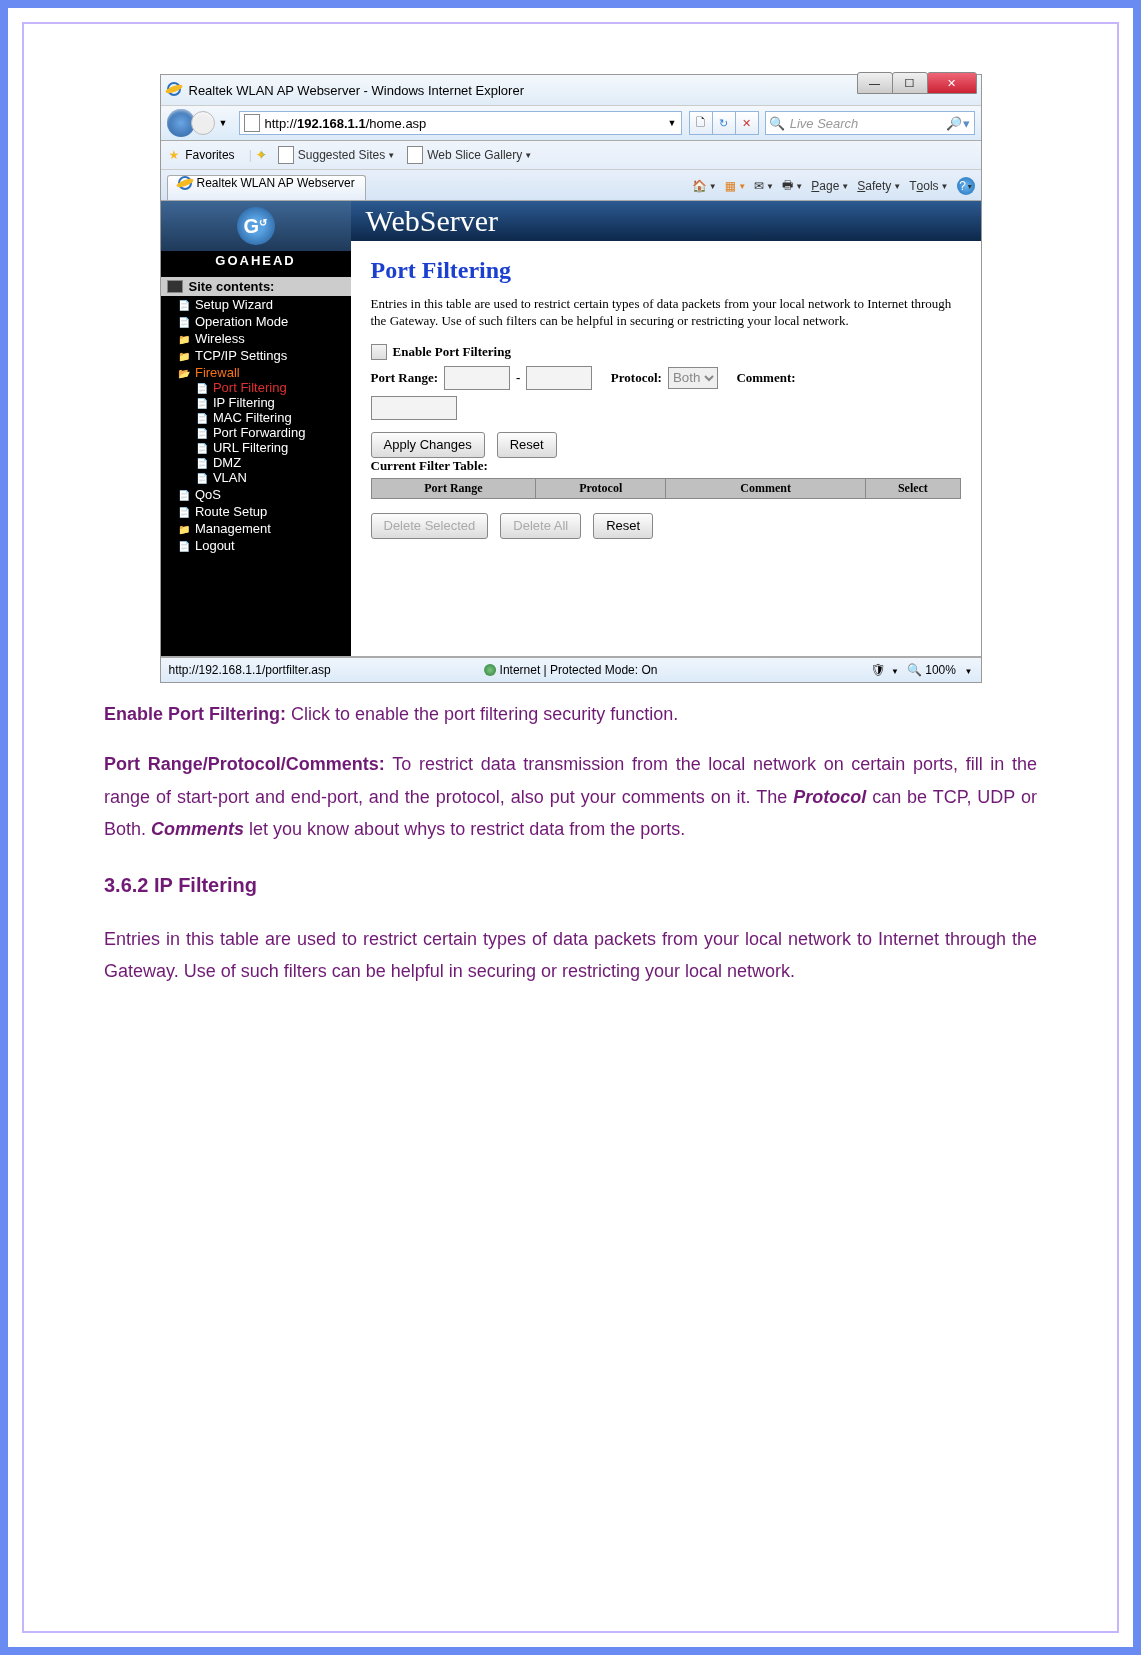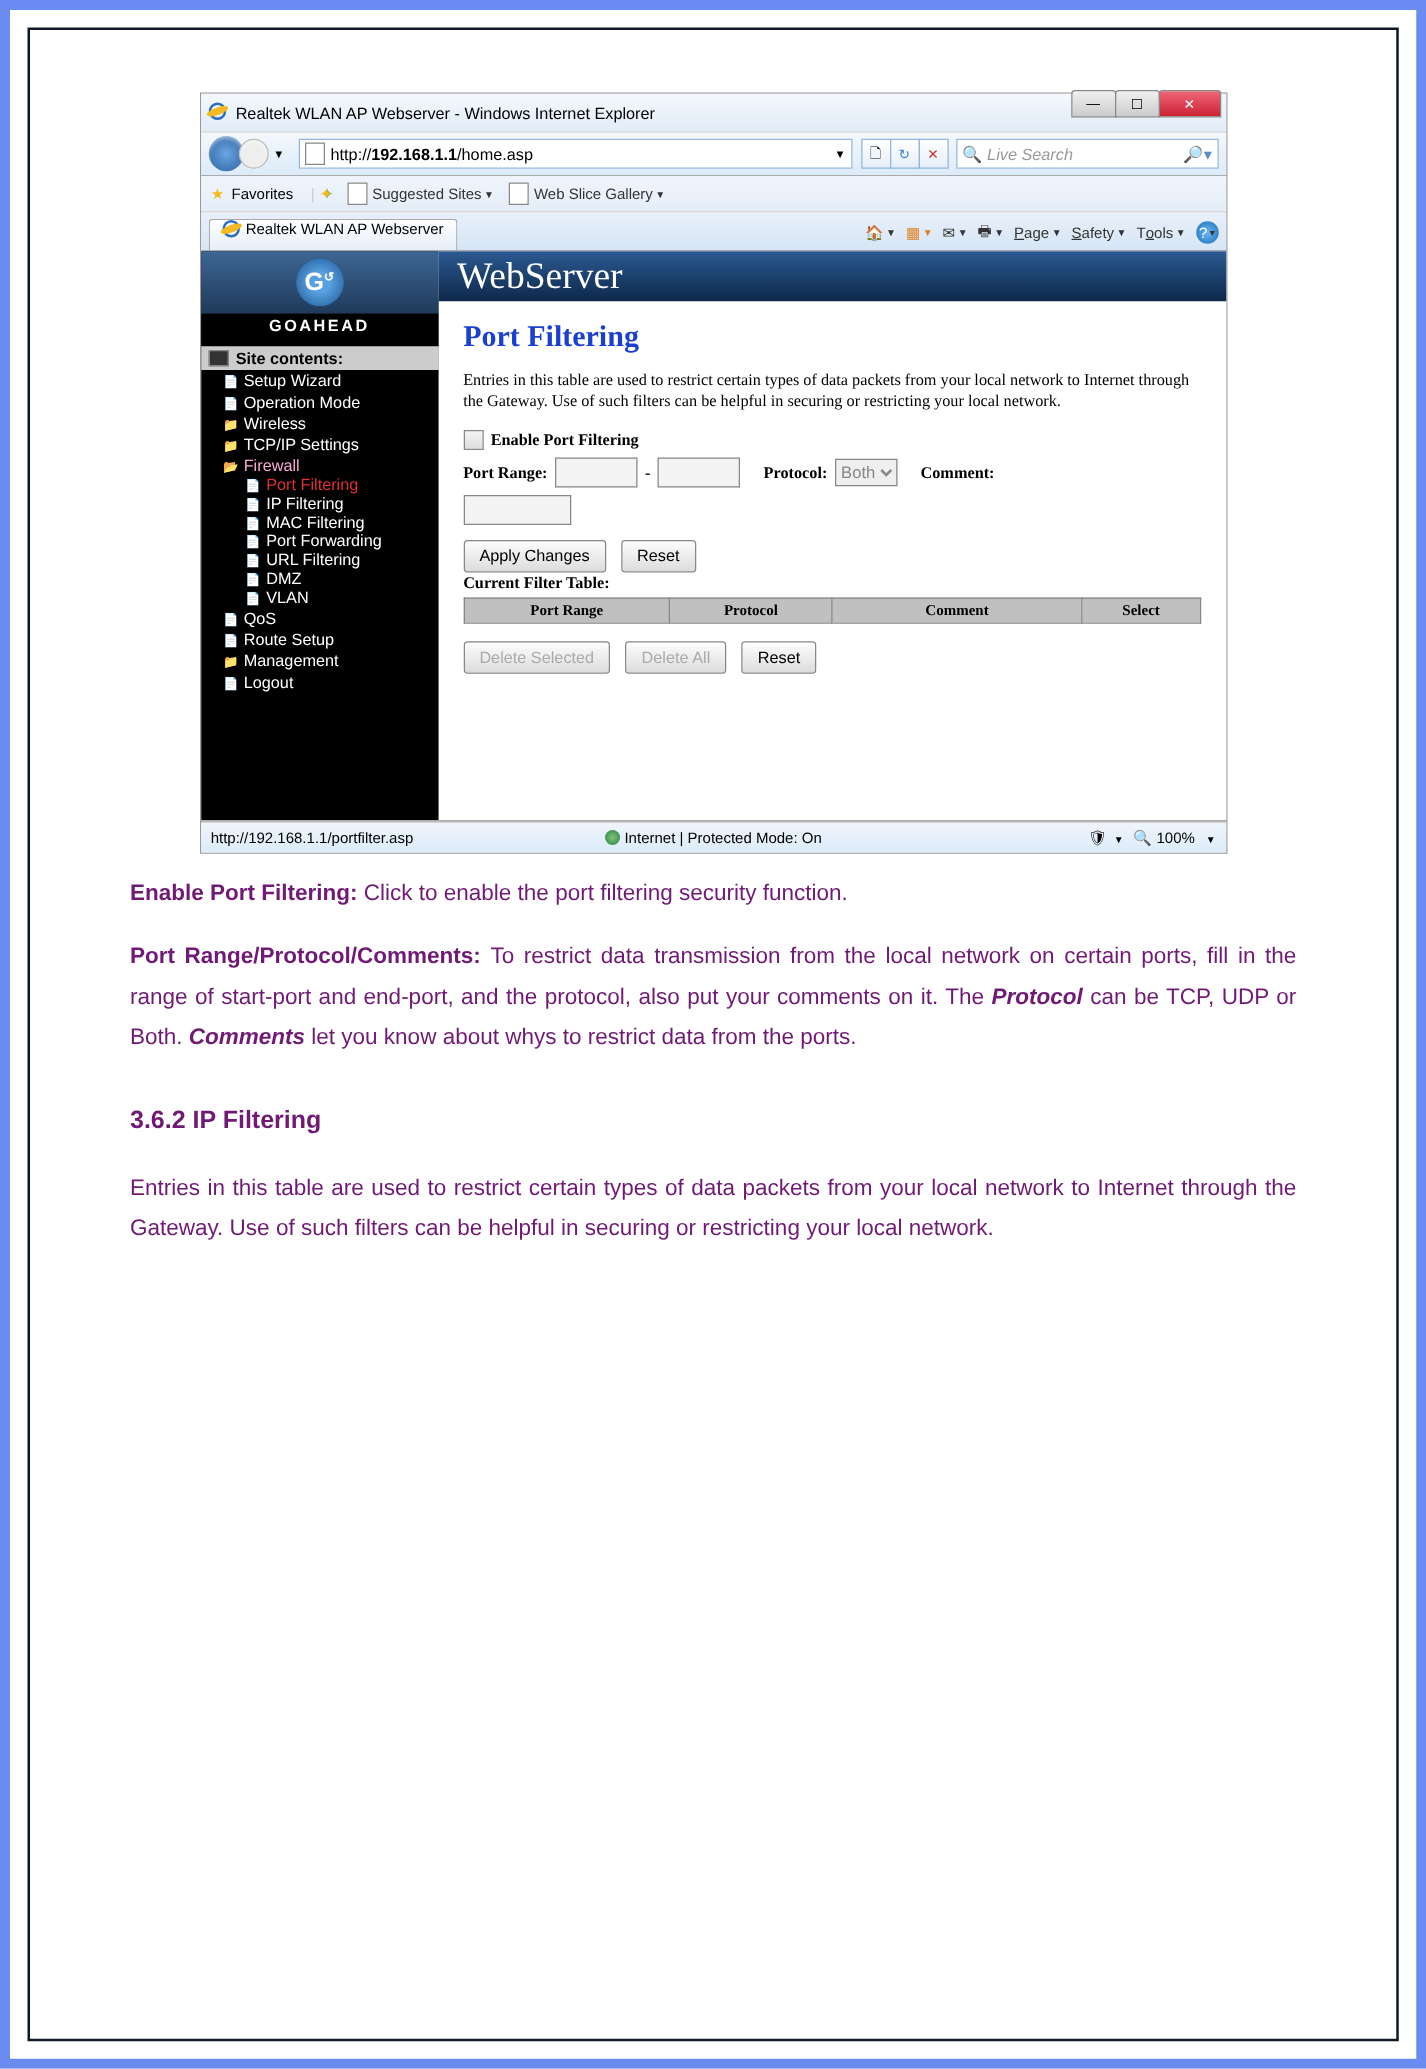--- a/index.html
+++ b/index.html
@@ -1,17 +1,17 @@
 <!DOCTYPE html>
 <html><head>
 <meta charset="utf-8">
 <style>
   body { margin:0; background:#fff; font-family:Verdana, Geneva, sans-serif; }
   .page { width:1141px; height:1655px; box-sizing:border-box; padding:14px; border:8px solid #6a8cf2; position:relative; }
-  .inner { width:100%; height:100%; box-sizing:border-box; border:2px solid #0f172a; padding:50px 80px 36px 80px; position:relative; }
+  .inner { width:100%; height:100%; box-sizing:border-box; border:2px solid #c4b5fd; padding:50px 80px 36px 80px; position:relative; }
   .pagenum { position:absolute; bottom:30px; left:0; right:0; text-align:center; font-weight:bold; font-style:italic; font-size:20px; }
 
   .shot { width:820px; margin:0 auto 15px auto; border:1px solid #999; position:relative; background:#fff; }
   .titlebar { height:30px; background:linear-gradient(#f4f8fc,#e0ecf7); display:flex; align-items:center; font-size:13px; position:relative; }
   .titlebar .ieicon { width:16px; height:16px; margin:0 6px; display:inline-block; }
   .winbtns { position:absolute; right:4px; top:-3px; display:flex; }
   .winbtn { width:34px; height:20px; border:1px solid #888; border-radius:3px 3px 0 0; margin-left:-1px; background:linear-gradient(#f0f0f0,#ccc); display:flex; align-items:center; justify-content:center; font-size:11px; }
   .winbtn.close { background:linear-gradient(#e67,#c23); color:#fff; width:48px; }
   .navbar { height:34px; background:linear-gradient(#f4f8fc,#dcebf9); display:flex; align-items:center; padding:0 6px; border-top:1px solid #ccc; border-bottom:1px solid #aaa; }
   .navbtn { width:28px; height:28px; border-radius:50%; background:radial-gradient(#6ba5e3,#2a5f9e); display:inline-block; box-shadow:inset 0 2px 3px rgba(255,255,255,.5); }
@@ -39,21 +39,21 @@
   .logoc { width:38px; height:38px; border-radius:50%; background:radial-gradient(#58a0e0 30%,#1d5391); display:flex; align-items:center; justify-content:center; color:#fff; font-size:20px; font-weight:bold; }
   .brand { height:24px; background:#000; text-align:center; font-weight:bold; letter-spacing:2px; font-size:13px; padding-top:2px; }
   .treeh { background:#ccc; color:#000; padding:2px 6px; font-weight:bold; display:flex; align-items:center; }
   .screen { width:14px; height:11px; background:#333; border:1px solid #888; margin-right:6px; display:inline-block; }
   ul.tree, ul.tree ul { list-style:none; margin:0; padding:0 0 0 18px; }
   ul.tree > li { padding:1px 0; white-space:nowrap; }
   ul.tree li::before { content:"📄"; font-size:10px; margin-right:4px; }
   ul.tree li.folder::before { content:"📁"; color:#d8a038; }
   ul.tree li.fire::before { content:"📂"; color:#d8a038; }
   .sel { color:#e03030; }
-  .fire > span.fw { color:#f9a8d4; font-weight:normal; }
+  .fire > span.fw { color:#f97316; font-weight:normal; }
 
   .main { flex:1; background:#fff; position:relative; }
   .banner { height:40px; background:linear-gradient(#2c5a92,#0d284a); color:#fff; font-family:"Times New Roman",serif; font-size:30px; padding-left:15px; display:flex; align-items:center; }
   .mainbody { padding:12px 20px; font-size:13px; font-family:"Times New Roman",serif; }
   h2.pt { color:#1b3fcf; font-size:24px; margin:4px 0 12px 0; font-family:"Times New Roman",serif; }
   .desc { font-size:13px; line-height:1.3; margin-bottom:14px; }
   .formrow { display:flex; align-items:center; font-weight:bold; margin:6px 0; gap:6px; font-size:13px; }
   .chk { width:14px; height:14px; border:1px solid #888; display:inline-block; background:linear-gradient(#f4f4f4,#ddd); }
   input.f { height:20px; border:1px solid #888; background:#f3f3f3; width:60px; }
   select.f { height:22px; border:1px solid #888; background:#efefef; color:#888; }
@@ -64,21 +64,21 @@
 
   .status { height:24px; background:linear-gradient(#f0f5fc,#dcebf9); border-top:1px solid #aaa; display:flex; align-items:center; font-size:12px; padding:0 8px; }
   .status .mid { margin-left:auto; margin-right:auto; display:flex; align-items:center; gap:4px; position:absolute; left:50%; transform:translateX(-50%); }
   .status .right { margin-left:auto; display:flex; align-items:center; gap:8px; }
   .globe { width:12px; height:12px; border-radius:50%; background:radial-gradient(#7bc47f,#2a7f3a); display:inline-block; }
 
   
   .doctext { font-family:Verdana, sans-serif; font-size:18px; color:#701a75; line-height:1.8; text-align:justify; }
   .doctext b { font-weight:bold; }
   .doctext .ital { font-style:italic; font-weight:bold; }
-  h3.sec { font-family:Verdana,sans-serif; font-size:20px; margin-top:32px; }
+  h3.sec { font-family:Verdana,sans-serif; font-size:20px; margin-top:21px; }
 
   .ielogo { display:inline-block; width:16px; height:16px; position:relative; }
   .ielogo::before { content:""; position:absolute; width:14px; height:14px; border:2px solid #2d6fbc; border-radius:50%; left:0; top:0; box-sizing:border-box; }
   .ielogo::after { content:""; position:absolute; width:18px; height:6px; background:#f5b921; border-radius:50%; transform:rotate(-20deg); left:-2px; top:4px; }
   .pgicon { display:inline-block; width:14px; height:16px; background:#fff; border:1px solid #888; position:relative; margin-right:4px; }
 </style>
 </head>
 <body>
 
 <div class="page">

